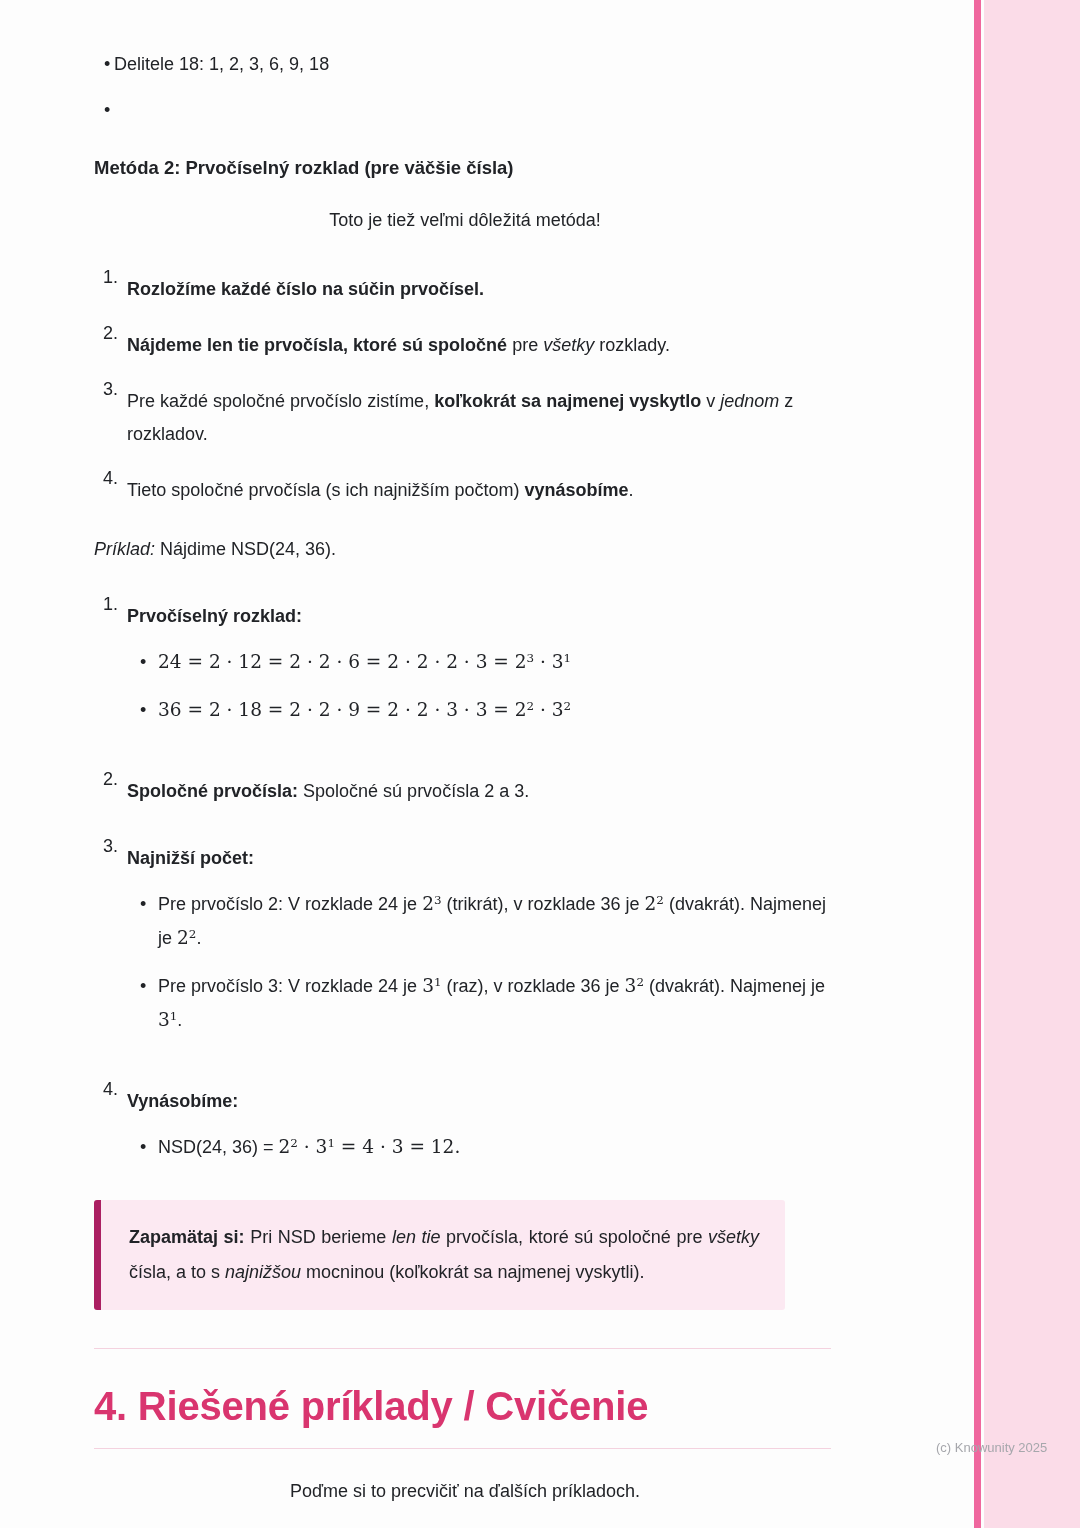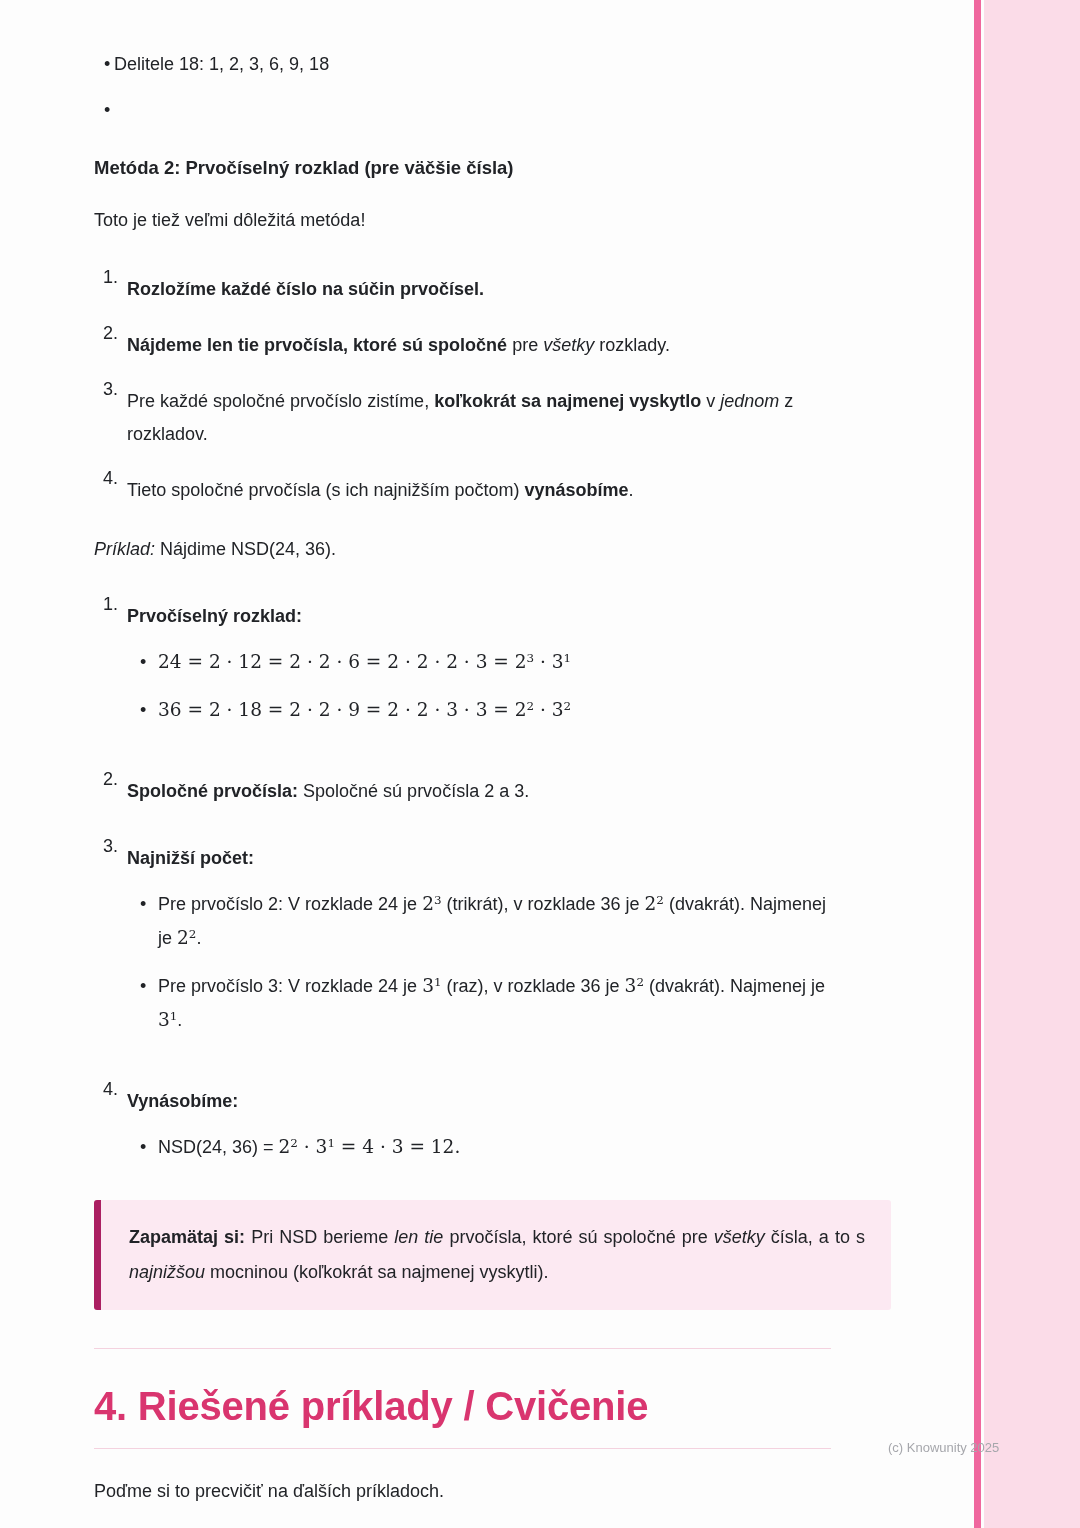--- a/index.html
+++ b/index.html
@@ -43,42 +43,42 @@
   .seg-i { font-style: italic; }
   .seg-m { font-family: "DejaVu Serif", serif; font-size: 1.03em; }
   .seg-sup { font-size: 0.66em; vertical-align: 0.5em; line-height: 1; }
 
   
   .ul0 { margin: 0 0 24px; padding: 0; list-style: none; }
   .ul0 li { display: flex; margin-bottom: 13px; }
   .ul0 .dot { flex: none; width: 20px; padding-left: 10px; }
 
   h3.sub-heading { font-size: 18.5px; font-weight: 700; margin: 0 0 20px; }
-  p.para { margin: 0 0 24px; }
+  p.para { margin: 0 0 24px; text-align: center; }
 
   
   .ol { margin: 0 0 26px; padding: 0; list-style: none; }
   .ol > li { display: flex; margin-bottom: 11px; }
   .ol .num { flex: none; width: 24px; text-align: right; margin-right: 9px; }
   .ol .body { flex: 1 1 auto; margin-top: 12px; }
 
   p.priklad { margin: 0 0 22px; }
 
   .ol-example { margin-bottom: 0; }
   .ol-example > li { margin-bottom: 22px; }
 
   
   .subul { margin: 12px 0 4px; padding: 0; list-style: none; line-height: 34px; }
   .subul li { display: flex; margin-bottom: 14px; }
   .subul .dot { flex: none; width: 18px; margin-left: 13px; }
 
   
   .callout {
     margin: 0 0 38px;
-    width: 797px;
+    width: 691px;
     background: #fce9f2;
     border-left: 7px solid #ab1f62;
     border-radius: 3px;
     padding: 20px 26px 20px 28px;
   }
   .callout p {
     margin: 0;
     text-align: justify;
     line-height: 35px;
   }
@@ -92,21 +92,21 @@
     font-weight: 700;
     margin: 36px 0 20px;
     letter-spacing: -0.2px;
   }
 
   p.section-intro { margin: 26px 0 0; }
   p.example-heading { margin: 24px 0 0; font-weight: 700; }
 
   .copyright {
     position: absolute;
-    top: 1440px; left: 888px;
+    top: 1440px; left: 936px;
     font-size: 13px;
     color: #a6a7ac;
     z-index: 3;
     white-space: nowrap;
   }
 </style>
 </head>
 <body>
 
 <div class="page">

